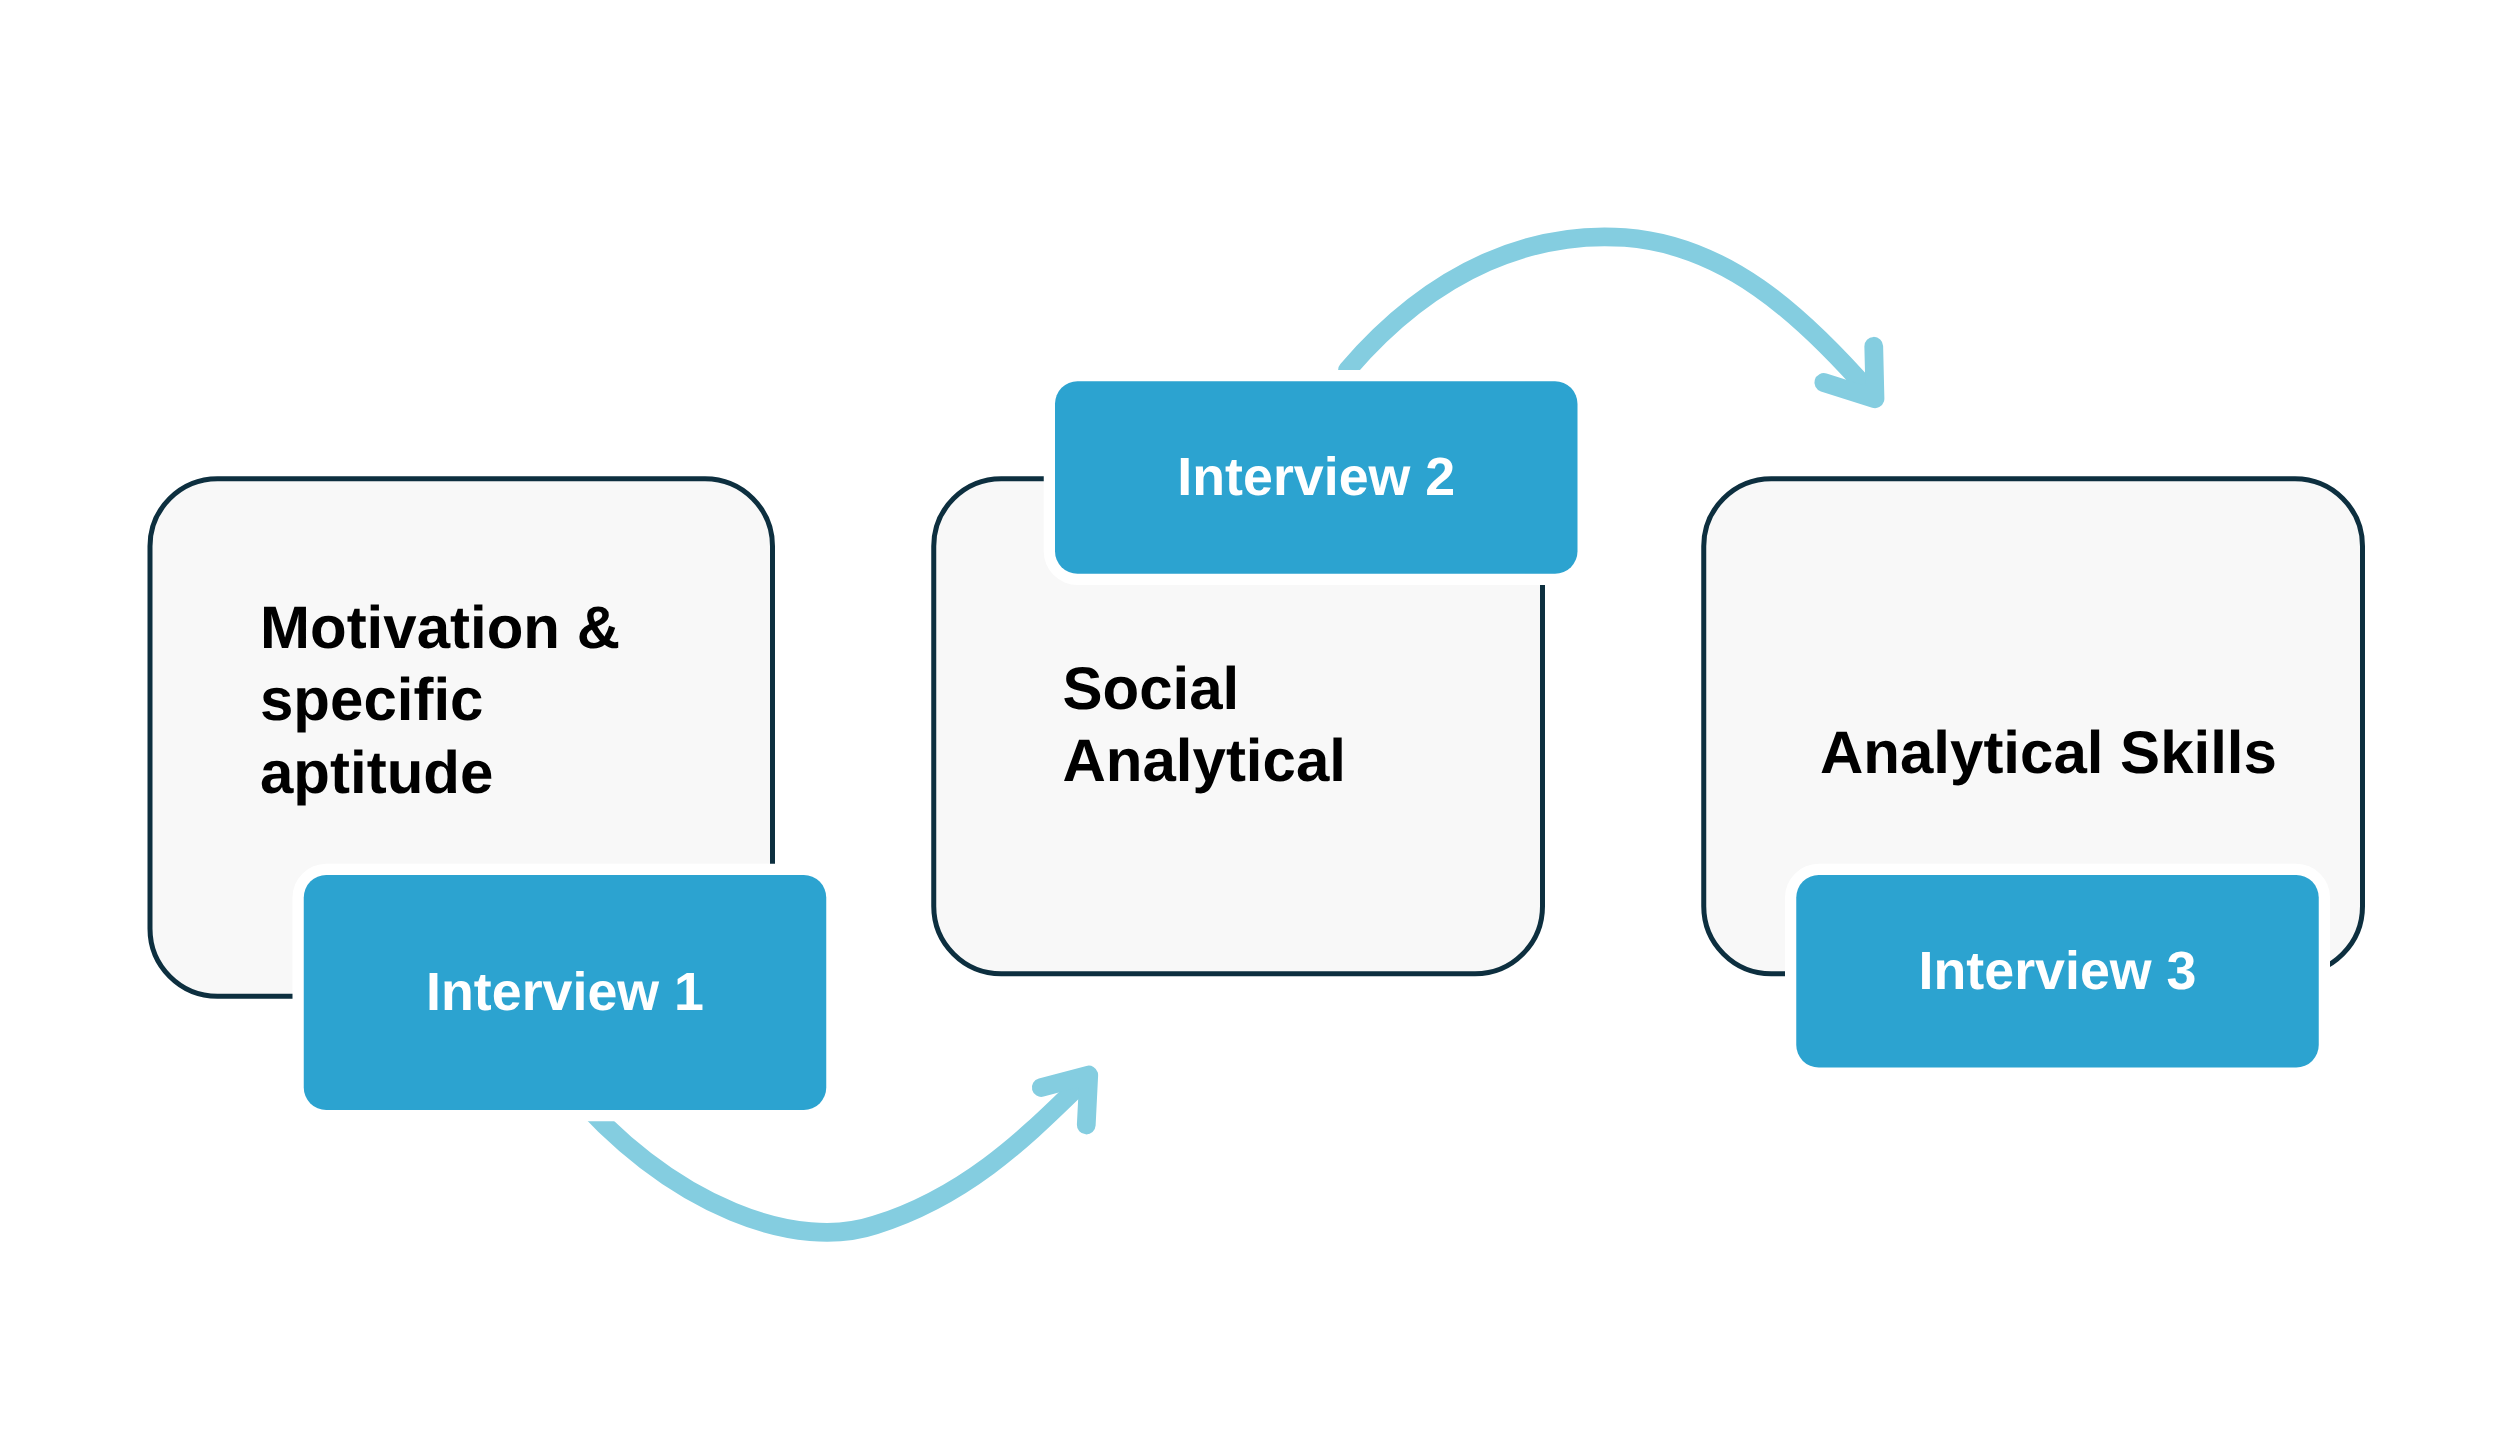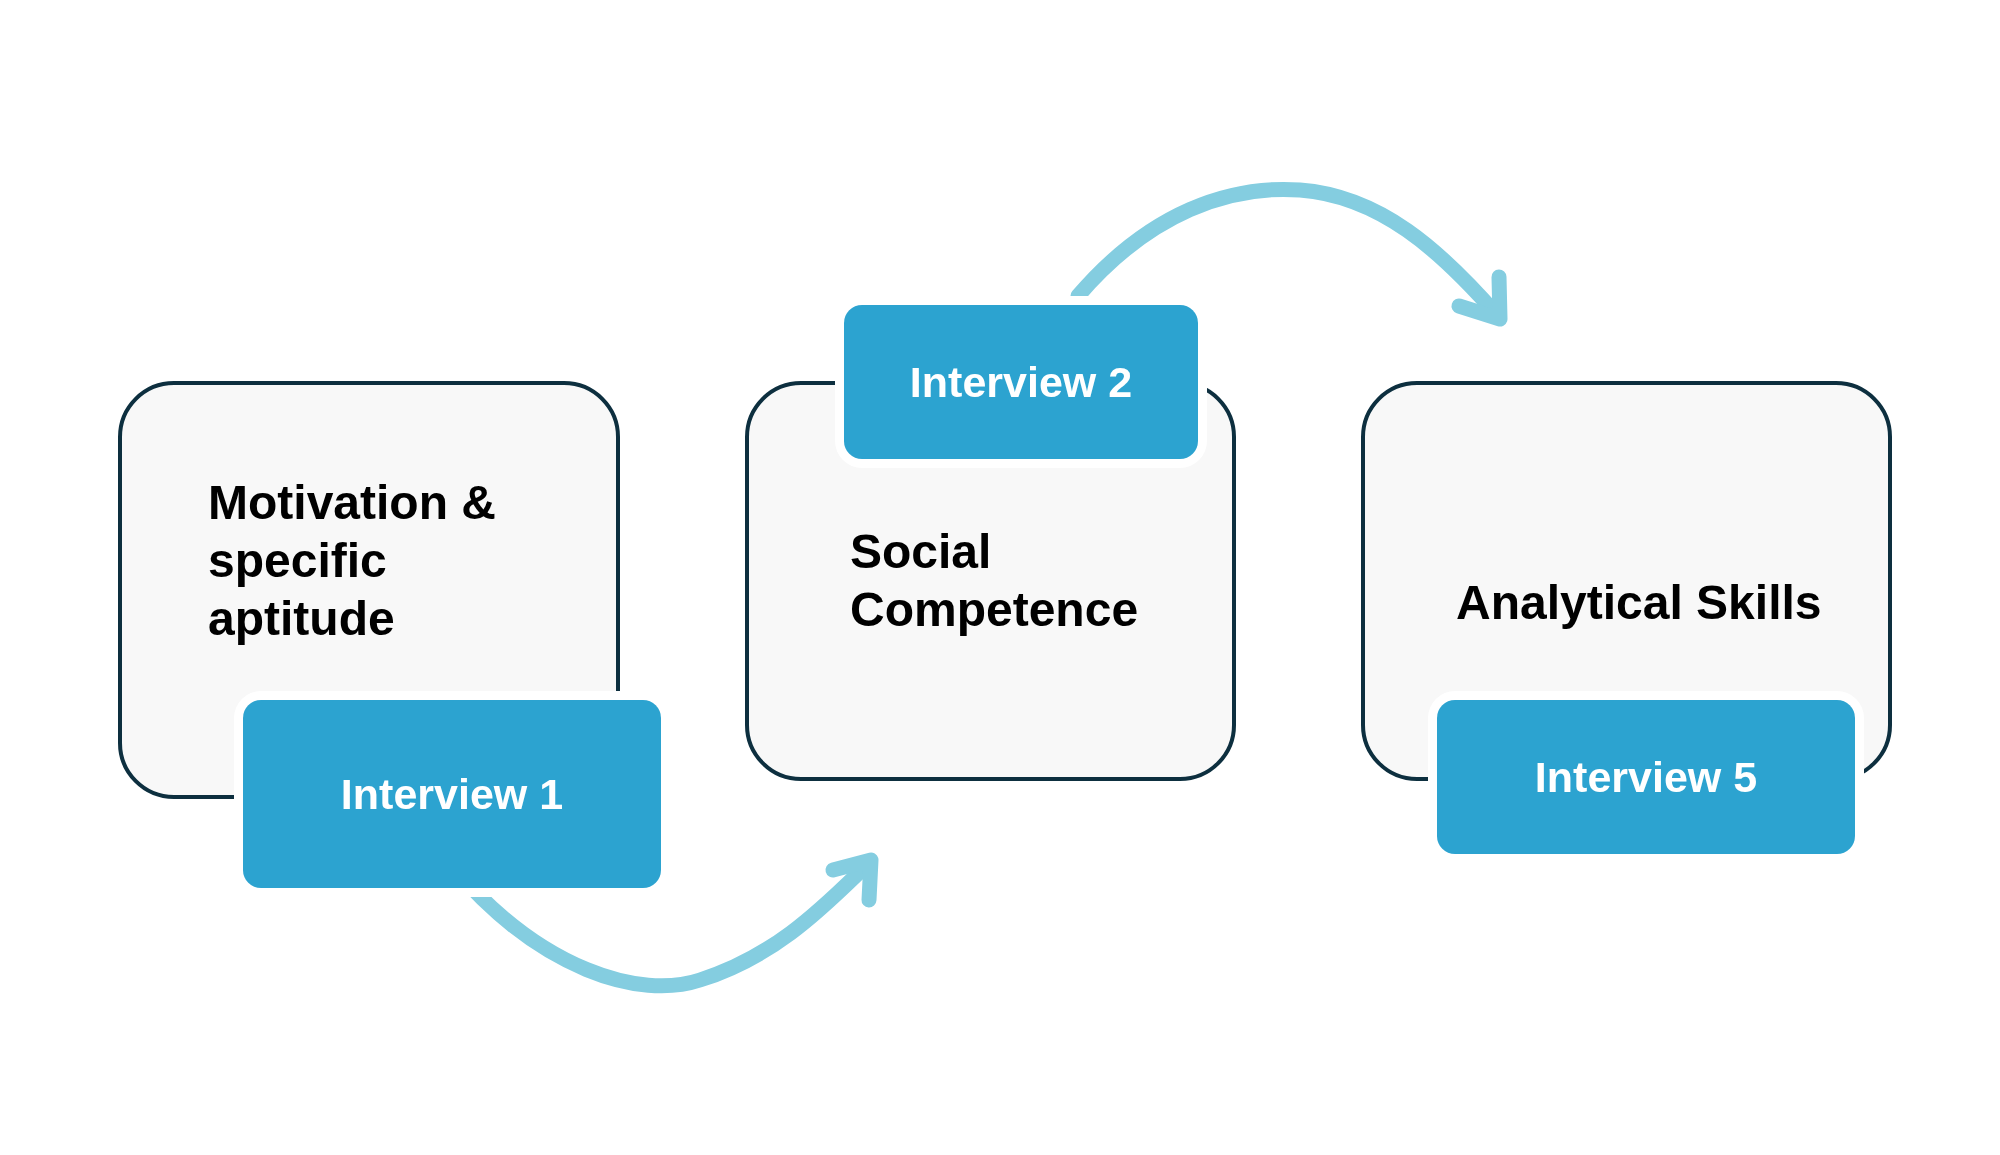--- a/index.html
+++ b/index.html
@@ -25,22 +25,22 @@
 <div class="card" style="left:118px;top:381px;width:502px;height:418px;"></div>
 <div class="card-text" style="left:208px;top:474px;">Motivation &amp;
 specific
 aptitude</div>
 <div class="tag" style="left:243px;top:700px;width:418px;height:188px;">
   <span>Interview 1</span>
 </div>
 
 <div class="card" style="left:745px;top:381px;width:491px;height:400px;"></div>
 <div class="card-text" style="left:850px;top:523px;">Social
-Competence</div>
-<div class="tag" style="left:844px;top:305px;width:354px;height:154px;">
+Analytical</div>
+<div class="tag" style="left:844px;top:305px;width:418px;height:154px;">
   <span>Interview 2</span>
 </div>
 
 <div class="card" style="left:1361px;top:381px;width:531px;height:400px;"></div>
 <div class="card-text" style="left:1456px;top:574px;">Analytical Skills</div>
 <div class="tag" style="left:1437px;top:700px;width:418px;height:154px;">
-  <span>Interview 5</span>
+  <span>Interview 3</span>
 </div>
 
 </body></html>

